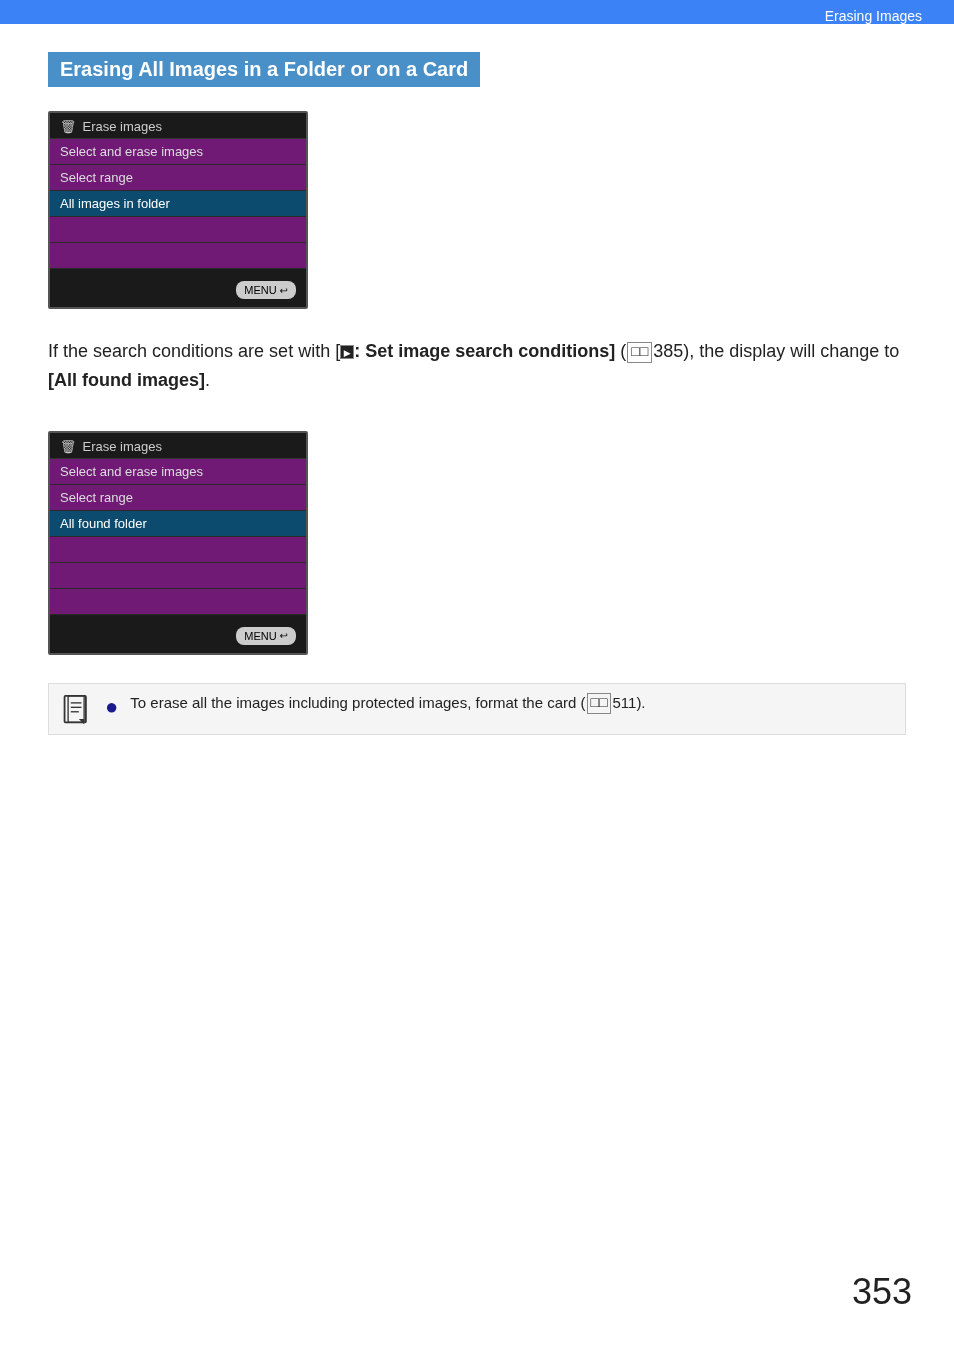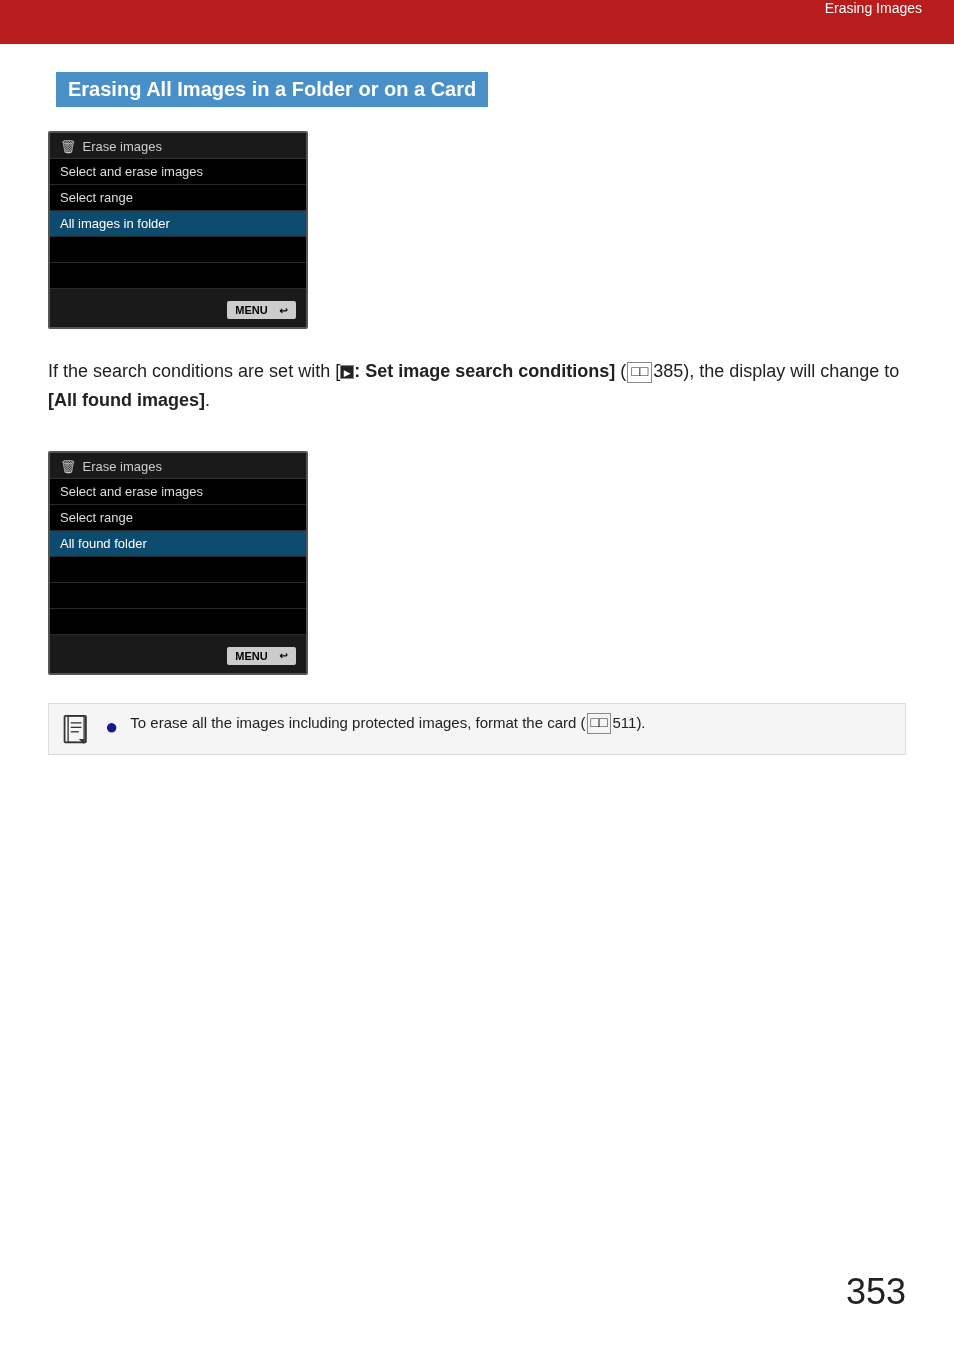--- a/index.html
+++ b/index.html
@@ -7,44 +7,43 @@
       width: 954px;
       min-height: 1345px;
       background: #ffffff;
       font-family: Arial, sans-serif;
       position: relative;
     }
 
     
     .top-header {
       width: 100%;
-      height: 44px;
-      background: #b91c1c;
-      display: flex;
-      align-items: flex-start;
+      height: 24px;
+      background: #3b82f6;
+      display: flex;
+      align-items: flex-end;
       justify-content: flex-end;
       padding-right: 32px;
     }
     .top-header-text {
       color: #ffffff;
       font-size: 14px;
     }
 
     
     .main-content {
       padding: 28px 48px 48px 48px;
     }
 
     
     .section-title-box {
       background: #4a90c8;
       display: inline-block;
       padding: 6px 12px;
       margin-bottom: 24px;
-      margin-left: 8px;
     }
     .section-title-box h1 {
       color: #ffffff;
       font-size: 20px;
       font-weight: bold;
     }
 
     
     .two-col {
       display: flex;
@@ -72,47 +71,47 @@
       display: flex;
       align-items: center;
       gap: 6px;
       border-bottom: 1px solid #333;
     }
     .trash-icon {
       font-size: 13px;
       color: #ccc;
     }
     .camera-ui-item {
-      background: #000000;
+      background: #701a75;
       color: #dddddd;
       font-size: 13px;
       padding: 5px 10px;
       border-bottom: 1px solid #2a2a2a;
     }
     .camera-ui-item.highlighted {
       background: #0c4a6e;
       color: #ffffff;
     }
     .camera-ui-footer {
       background: #1a1a1a;
       padding: 8px 10px;
       display: flex;
       justify-content: flex-end;
       margin-top: 4px;
     }
     .menu-btn {
       background: #cccccc;
       color: #000;
       font-size: 11px;
-      font-weight: bold;
+      font-weight: normal;
       padding: 3px 8px;
-      border-radius: 2px;
+      border-radius: 8px;
       display: flex;
       align-items: center;
-      gap: 12px;
+      gap: 3px;
     }
     .menu-arrow {
       font-size: 10px;
     }
 
     
     .desc-text {
       flex: 1;
       font-size: 18px;
       line-height: 1.6;
@@ -157,21 +156,21 @@
     .note-text {
       font-size: 15px;
       color: #222;
       line-height: 1.5;
     }
 
     
     .page-number {
       position: absolute;
       bottom: 32px;
-      right: 48px;
+      right: 42px;
       font-size: 36px;
       color: #222;
     }
 
     
     .xref {
       display: inline-block;
       font-size: 14px;
       vertical-align: middle;
       border: 1px solid #888;

